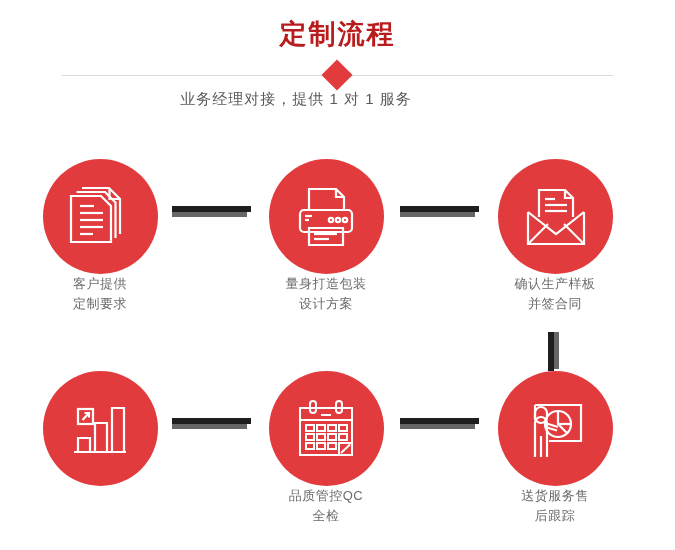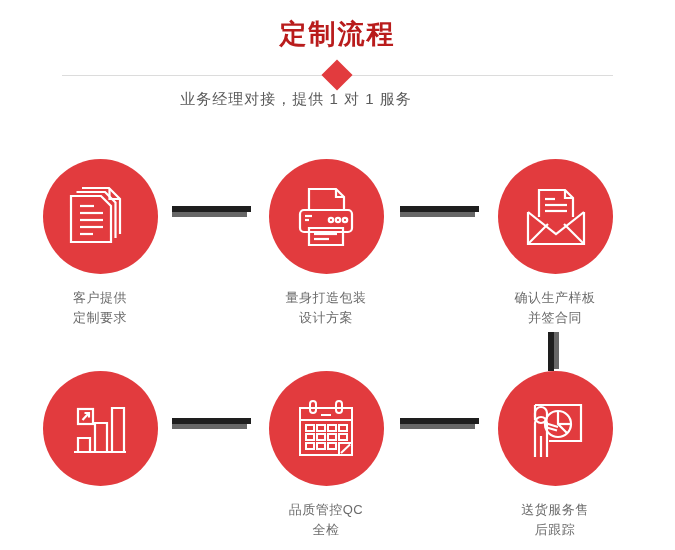--- a/index.html
+++ b/index.html
@@ -95,21 +95,21 @@
     border-radius: 50%;
     background: #e23b3e;
     display: flex;
     align-items: center;
     justify-content: center;
   }
   .circle svg {
     display: block;
   }
   .step-label {
-    margin-top: 14px;
+    margin-top: 0;
     font-size: 13px;
     line-height: 20px;
     color: #6b6b6b;
     letter-spacing: 0.5px;
     white-space: pre-line;
     text-align: center;
   }
 
   
   .step-1 { left: 20px;  top: 159px; }

